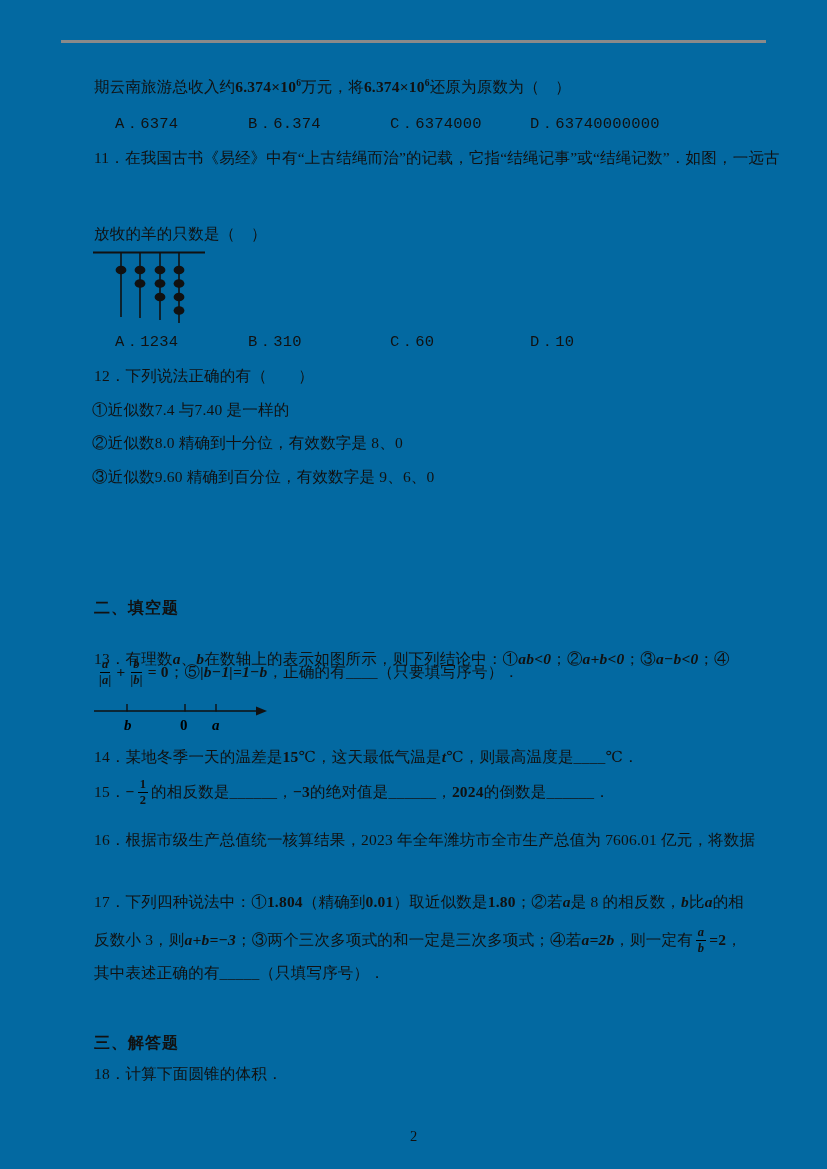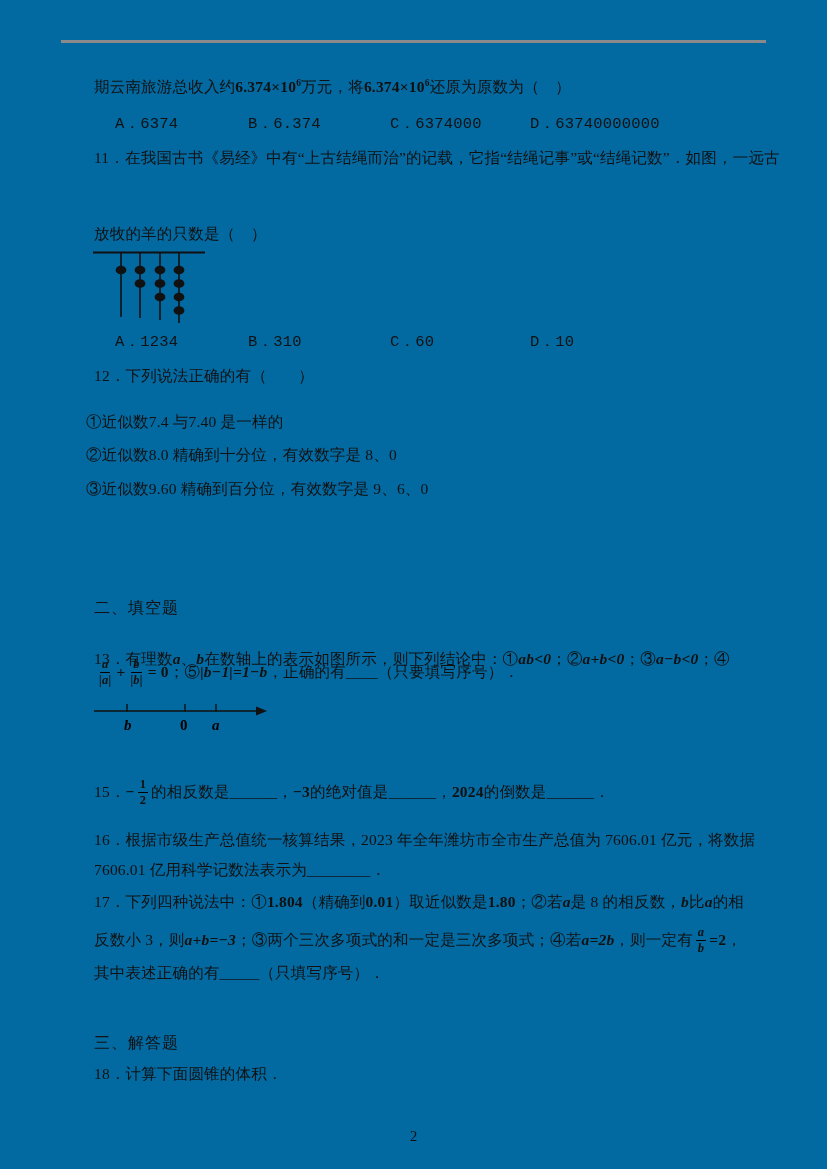--- a/index.html
+++ b/index.html
@@ -3,23 +3,23 @@
 <meta charset="utf-8">
 <style>
   html,body { margin:0; padding:0; background:#ffffff; }
   .page {
     position:relative; width:827px; height:1169px; background:#0369a1;
     font-family:"Liberation Serif","DejaVu Serif",serif; color:#111;
     overflow:hidden;
   }
   .toprule { position:absolute; left:61px; top:40px; width:705px; height:3px; background:#8a8a8a; }
   .line { position:absolute; left:94px; white-space:nowrap; font-size:15.5px; letter-spacing:.2px; line-height:22px; }
-  .itemline { left:86px;margin-top:12px; }
+  .itemline { left:92px; }
   .flexline { display:flex; align-items:center; height:44px; }
-  .sec { font-weight:normal; font-size:16px; letter-spacing:1px; }
+  .sec { font-weight:bold; font-size:16px; letter-spacing:1px; }
   .opts { display:grid; grid-template-columns:133px 142px 140px auto; left:115px;font-family:Liberation Mono, monospace; }
   .bnum { font-weight:bold; }
   .math { font-weight:bold; font-style:italic; }
   sup.exp { font-size:9.5px; font-weight:bold; vertical-align:super; line-height:0; }
   .frac { display:inline-flex; flex-direction:column; align-items:center; vertical-align:middle;
           font-size:12.5px; line-height:1.2; font-weight:bold; font-style:italic; margin:0 3px; }
   .frac .fnum { border-bottom:1.4px solid #000; padding:0 2px; text-align:center; }
   .frac .fden { padding:0 2px; text-align:center; }
   .pagenum { position:absolute; left:0; top:1128px; width:100%; text-align:center; font-size:14.5px; }
   svg { position:absolute; overflow:visible; }
@@ -100,37 +100,39 @@
     <line x1="6" y1="15" x2="172" y2="15" stroke="#111" stroke-width="1.6"></line>
     <polygon points="168,10.5 179,15 168,19.5" fill="#111"></polygon>
     <line x1="39" y1="8" x2="39" y2="15.5" stroke="#111" stroke-width="1.4"></line>
     <line x1="97" y1="8" x2="97" y2="15.5" stroke="#111" stroke-width="1.4"></line>
     <line x1="128" y1="8" x2="128" y2="15.5" stroke="#111" stroke-width="1.4"></line>
     <text x="36" y="34" font-size="15" font-style="italic" font-weight="bold">b</text>
     <text x="92" y="34" font-size="15" font-weight="bold">0</text>
     <text x="124" y="34" font-size="15" font-style="italic" font-weight="bold">a</text>
   </svg>
 
+  <div class="line" style="top:746px">
+    <span>14．某地冬季一天的温差是</span><span class="bnum">15</span><span>℃，这天最低气温是</span><span class="math">t</span><span>℃，则最高温度是____</span><span>℃．</span>
+  </div>
 
   <div class="line flexline" style="top:770px">
     <span>15．</span>
     <span class="bnum">−</span>
       <span class="frac" style="font-style:normal">
         <span class="fnum">1</span>
         <span class="fden">2</span>
       </span>
     <span>的相反数是______，</span>
     <span class="bnum">−3</span>
     <span>的绝对值是______，</span>
     <span class="bnum">2024</span>
     <span>的倒数是______．</span>
   </div>
 
   <div class="line" style="top:829px">16．根据市级生产总值统一核算结果，2023 年全年潍坊市全市生产总值为 7606.01 亿元，将数据</div>
-  <div class="line" style="top:859px">7606.01 亿用科学记数法表示为________．</div>
 
   <div class="line" style="top:891px">
     <span>17．下列四种说法中：①</span><span class="bnum">1.804</span><span>（精确到</span><span class="bnum">0.01</span><span>）取近似数是</span><span class="bnum">1.80</span><span>；②若</span><span class="math">a</span><span>是 8 的相反数，</span><span class="math">b</span><span>比</span><span class="math">a</span><span>的相</span>
   </div>
   <div class="line flexline" style="top:918px">
     <span>反数小 3，则</span>
     <span class="math">a+b=−3</span>
     <span>；③两个三次多项式的和一定是三次多项式；④若</span>
     <span class="math">a=2b</span>
     <span>，则一定有</span>

